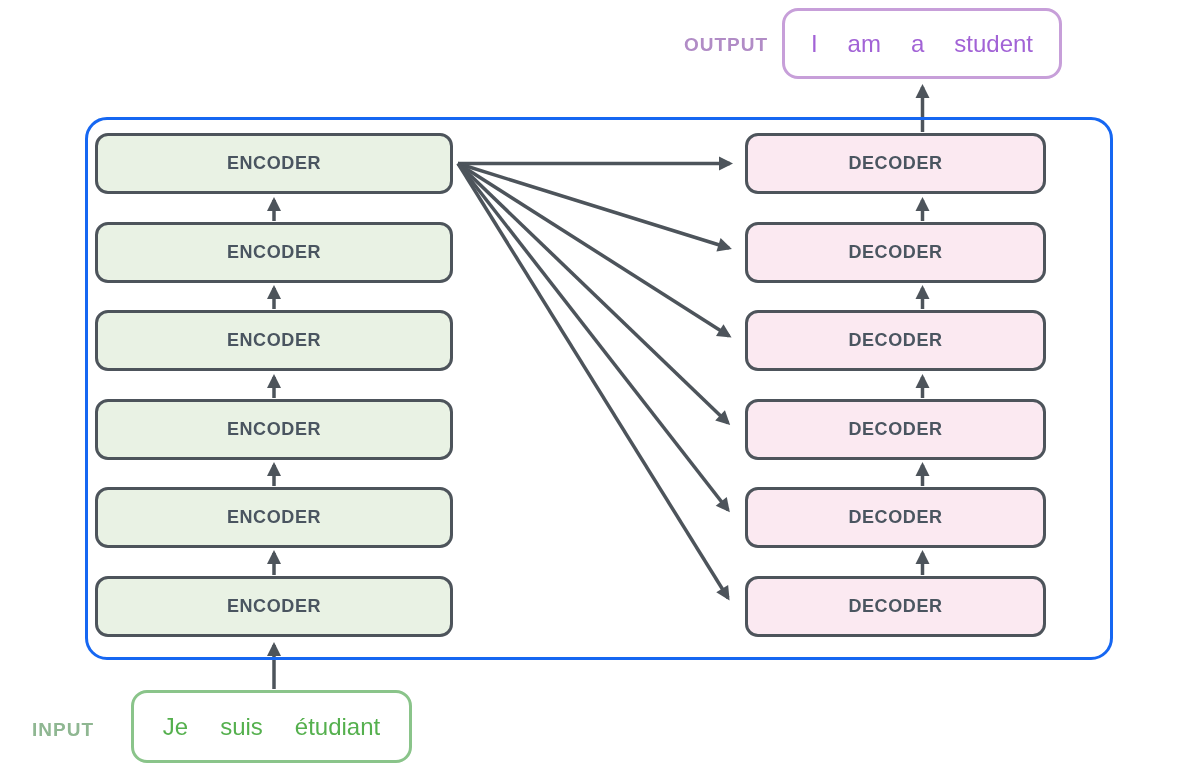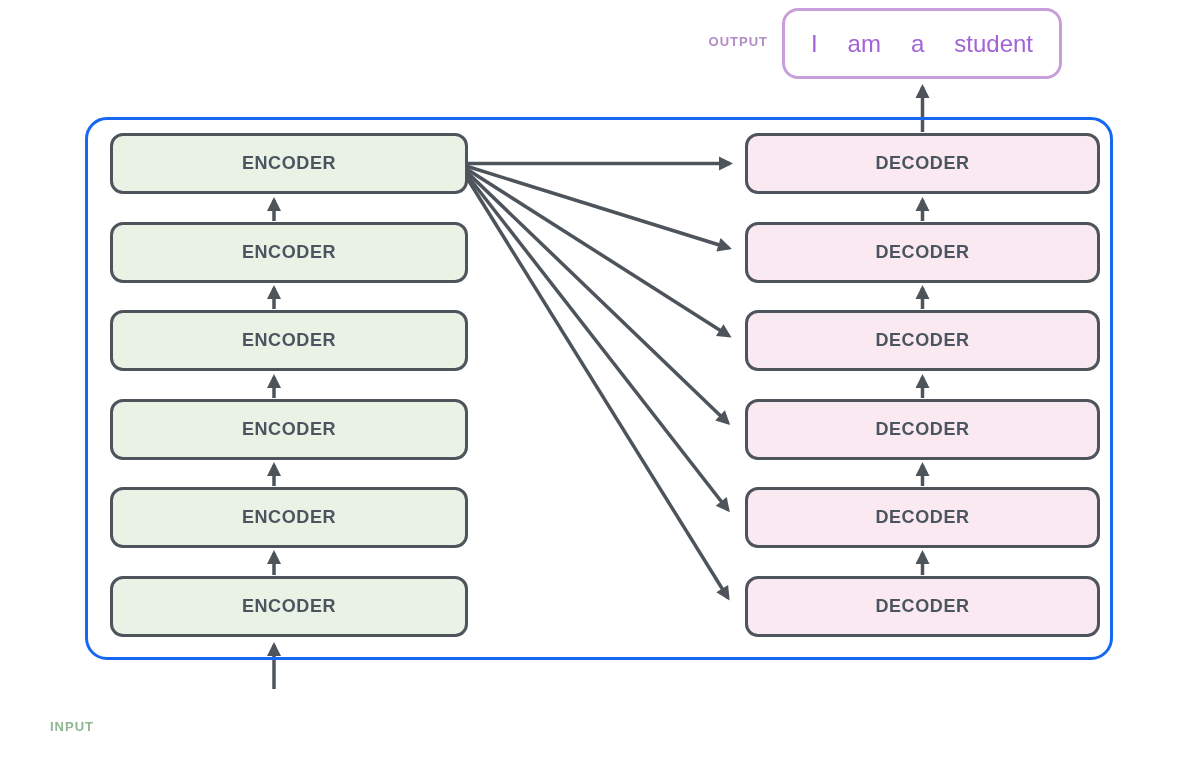--- a/index.html
+++ b/index.html
@@ -10,49 +10,49 @@
   svg.arrows { position:absolute; left:0; top:0; width:1200px; height:781px; pointer-events:none; }
   svg.arrows line { stroke:var(--slate,#4d545b); stroke-width:3.5; }
   svg.arrows marker path { fill:var(--slate,#4d545b); }
 
   .blue-container {
     position:absolute; left:85px; top:117px; width:1028px; height:543px;
     border:3.5px solid var(--container-blue,#1667f2); border-radius:22px;
     box-sizing:border-box; background:transparent;
   }
   .stack { position:absolute; top:133px; display:flex; flex-direction:column; gap:27.5px; }
-  .encoder-stack { left:110px; }
+  .encoder-stack { left:95px; }
   .decoder-stack { left:745px; }
   .block {
     height:61px; box-sizing:border-box;
     border:3.5px solid var(--slate,#4d545b); border-radius:13px;
     display:flex; align-items:center; justify-content:center;
     font-size:18px; font-weight:600; letter-spacing:0.6px;
     color:var(--slate-text,#4a5560);
   }
   .enc { width:358px; background:var(--encoder-fill,#e9f2e4); }
-  .dec { width:355px; background:var(--decoder-fill,#fbe9f1); }
+  .dec { width:301px; background:var(--decoder-fill,#fbe9f1); }
 
   .sentence-box {
     position:absolute; box-sizing:border-box; background:#ffffff;
     display:flex; align-items:center; justify-content:center;
     font-size:24px;
   }
   .output-box {
     left:782px; top:8px; width:280px; height:71px;
     border:3.5px solid var(--purple-border,#c79fd9); border-radius:16px;
     color:var(--purple-text,#a263d6); gap:30px;
   }
   .input-box {
     left:131px; top:690px; width:281px; height:73px;
     border:3.5px solid var(--green-border,#8ac48a); border-radius:16px;
     color:var(--green-text,#55b04e); gap:32px;
   }
   .side-label {
-    position:absolute; font-size:13px; font-weight:600; letter-spacing:1px;
+    position:absolute; font-size:19px; font-weight:600; letter-spacing:1px;
     text-align:right;
   }
   .output-label { left:640px; top:34px; width:128px; color:var(--purple-label,#b18cc6); }
   .input-label  { left:4px;  top:719px; width:90px;  color:var(--green-label,#8fb792); }
 </style>
 </head>
 <body>
 
 <div class="stage">
 
@@ -149,14 +149,22 @@
       <div class="block dec">
         <span>DECODER</span>
       </div>
 
       <div class="block dec">
         <span>DECODER</span>
       </div>
     </div>
 
   <div class="side-label input-label">INPUT</div>
+  <div class="sentence-box input-box">
+
+      <span class="word">Je</span>
+
+      <span class="word">suis</span>
+
+      <span class="word">étudiant</span>
+    </div>
 
 </div>
 
 </body></html>

